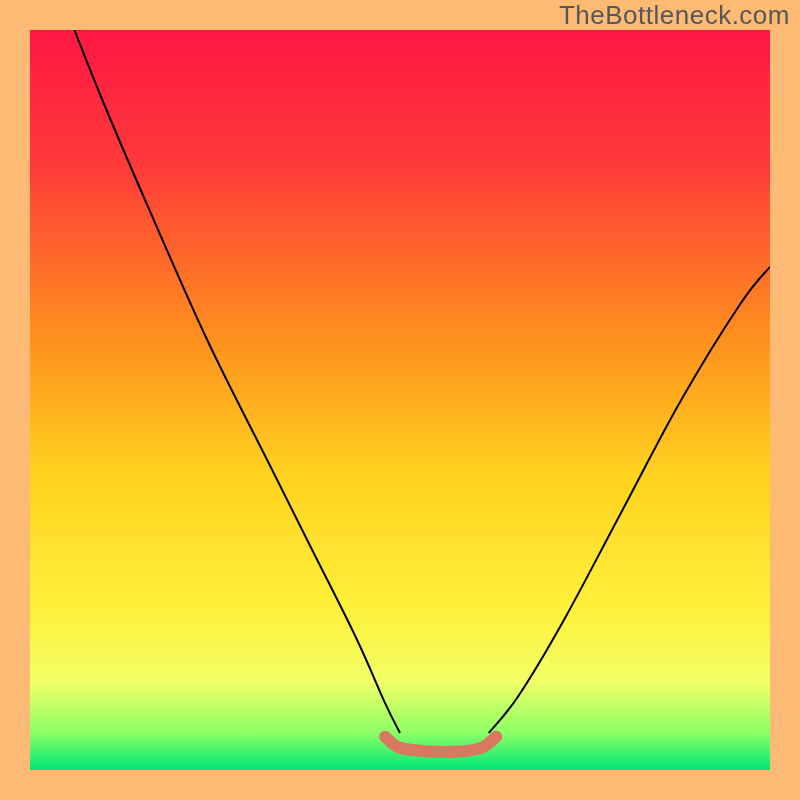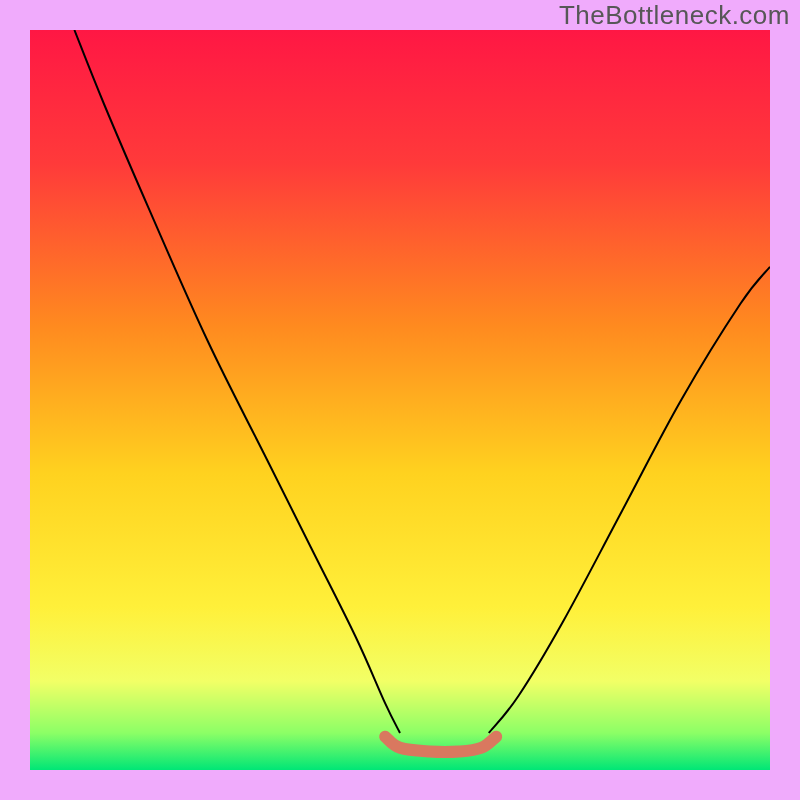--- a/index.html
+++ b/index.html
@@ -8,21 +8,21 @@
     width: 800px;
     height: 800px;
     background: #000;
     overflow: hidden;
     font-family: Arial, Helvetica, sans-serif;
   }
   .frame {
     position: relative;
     width: 800px;
     height: 800px;
-    background: #f0abfc;
+    background: #fdba74;
   }
   .watermark {
     position: absolute;
     top: 0px;
     right: 10px;
     color: #575757;
     font-size: 26px;
     font-weight: 500;
     letter-spacing: 0.5px;
     z-index: 30;

